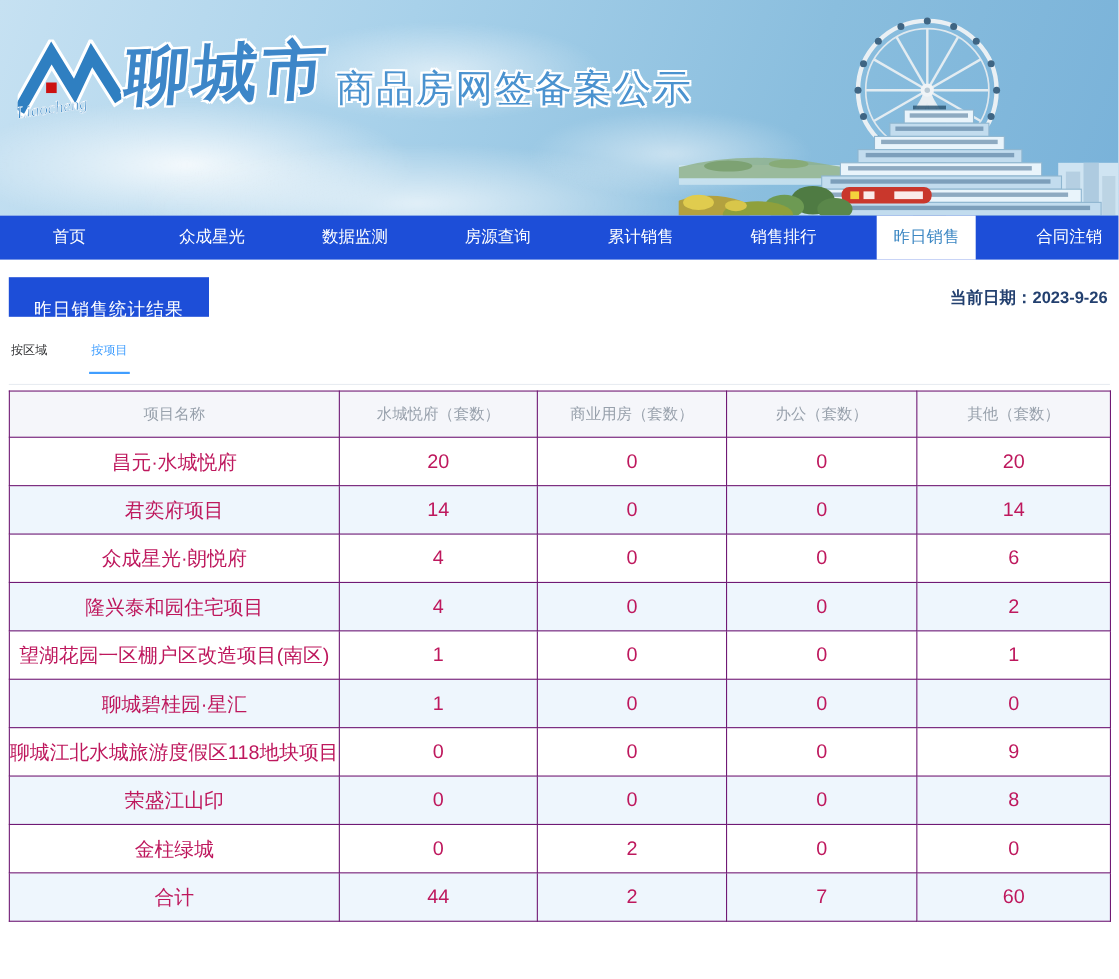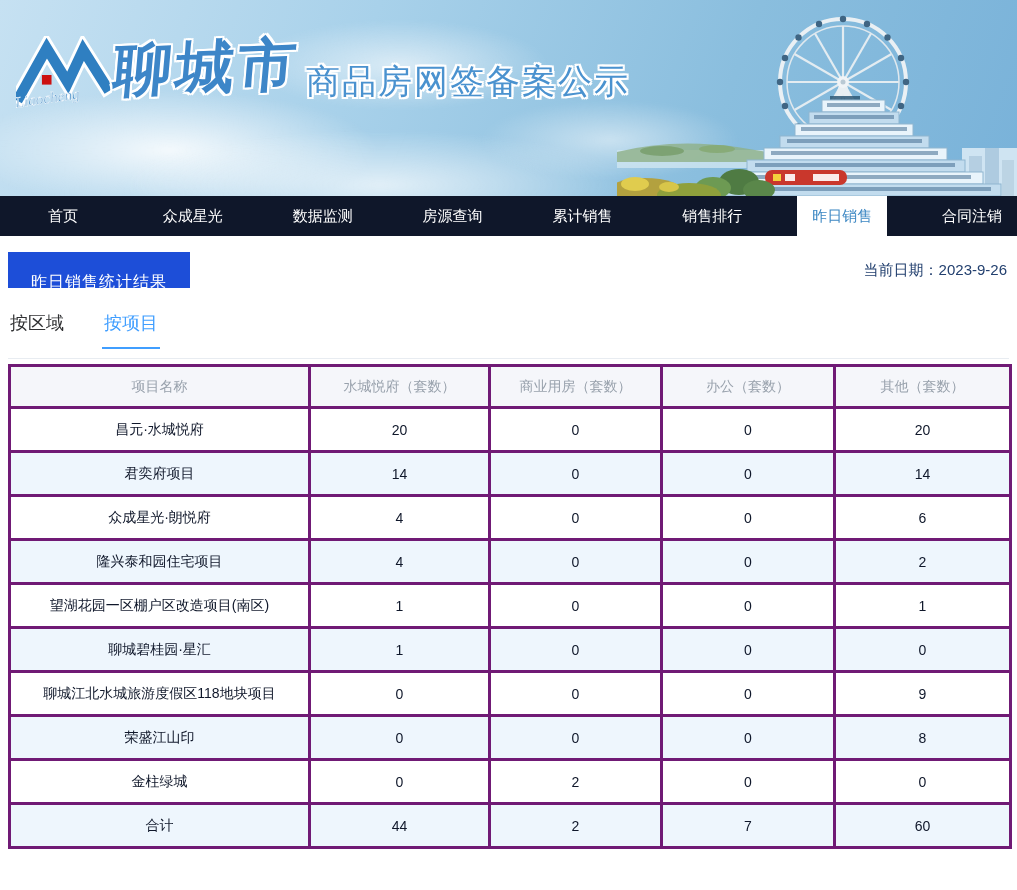--- a/index.html
+++ b/index.html
@@ -29,46 +29,46 @@
   }
   .site-title {
     font-size: 34px; font-weight: 400; color: #4a92cf; letter-spacing: 2px;
     margin-top: 28px; line-height: 1;
     text-shadow: -2px -2px 0 #fff, 2px -2px 0 #fff, -2px 2px 0 #fff, 2px 2px 0 #fff,
                  0 -2px 0 #fff, 0 2px 0 #fff, -2px 0 0 #fff, 2px 0 0 #fff;
   }
   .banner-photo { position: absolute; right: 0; top: 0; width: 400px; height: 196px; z-index: 2; }
 
   
-  .nav { display: flex; height: 40px; background: #0f172a; padding-left: 18px; position: relative; z-index: 5; gap: 40px; }
+  .nav { display: flex; height: 40px; background: #1d4ed8; padding-left: 18px; position: relative; z-index: 5; gap: 40px; }
   .nav-item {
     width: 109.7px; line-height: 40px; text-align: center;
     color: #ffffff; font-size: 15px; cursor: pointer; white-space: nowrap;
   }
   .nav-item.active { background: #ffffff; color: #3c87c3; }
 
   
   .content { padding: 0 8px; }
   .title-row { margin-top: 16px; display: flex; justify-content: space-between; align-items: center; height: 36px; }
   .section-badge {
     background: #1d4ed8; color: #fff; font-size: 16px; letter-spacing: 1px;
     height: 36px; line-height: 36px; padding: 12px 23px;
   }
-  .current-date { color: #23406f; font-size: 15px; padding-right: 2px; }
+  .current-date { color: #23406f; font-size: 15px; padding-right: 2px; font-weight: bold; }
 
   .tabs { margin-top: 23px; display: flex; gap: 36px; }
-  .tab { font-size: 18px; color: #303133; cursor: pointer; padding: 0 2px 12px 2px; border-bottom: 2px solid transparent; }
+  .tab { font-size: 11px; color: #303133; cursor: pointer; padding: 0 2px 12px 2px; border-bottom: 2px solid transparent; }
   .tab.active { color: #409eff; border-bottom-color: #409eff; }
   .tabs-divider { border-bottom: 1px solid #e8ecf1; margin-top: 9px; }
 
   
   table.sales { width: 100%; border-collapse: collapse; table-layout: fixed; margin-top: 5px; }
-  table.sales th, table.sales td { border: 3px solid #701a75; text-align: center; font-weight: 400; }
+  table.sales th, table.sales td { border: 1px solid #701a75; text-align: center; font-weight: 400; }
   table.sales th { height: 42px; background: #f5f6fa; color: #98a1ac; font-size: 14px; }
-  table.sales td { height: 44px; color: #0f172a; font-size: 14px; }
+  table.sales td { height: 44px; color: #be185d; font-size: 18px; }
   table.sales tbody tr:nth-child(even) { background: #eef6fd; }
 </style>
 </head>
 <body>
 
 <div class="banner">
   <div class="cloud c1"></div>
   <div class="cloud c2"></div>
   <div class="cloud c3"></div>
   <div class="cloud c4"></div>

